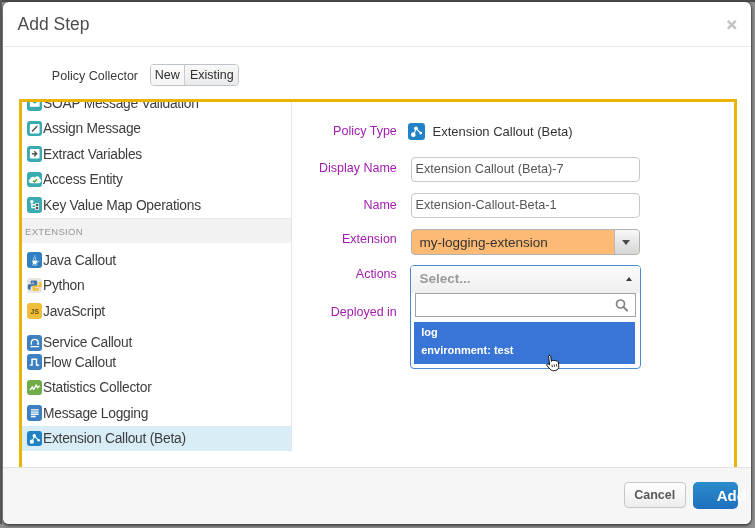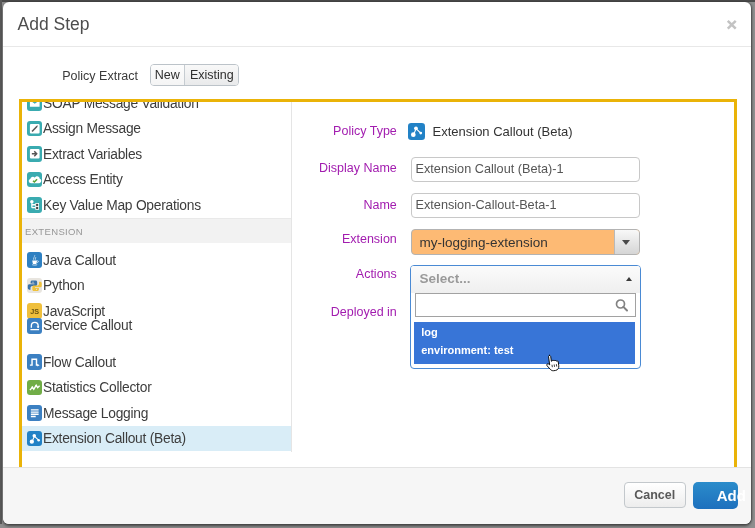--- a/index.html
+++ b/index.html
@@ -54,21 +54,21 @@
 </head>
 <body>
 <div id="topstrip"></div>
 <div id="leftstrip"></div>
 <div id="modal">
   <div id="title">Add Step</div>
   <svg id="closex" viewBox="0 0 13 13">
       <path d="M2 2 L11 11 M11 2 L2 11" stroke="#c3c3c3" stroke-width="2.8" stroke-linecap="butt"></path>
     </svg>
   <div id="hdrline"></div>
-  <div id="pilabel">Policy Extract</div>
+  <div id="pilabel">Policy Collector</div>
   <div id="tabs">
       <div class="tab" id="tab-new">New</div>
       <div class="tab" id="tab-exist">Existing</div>
     </div>
 
   <div id="content">
     <div id="list">
       <div class="row" style="top:-11.75px">
         <svg class="ic" style="background:#3aabb0" viewBox="0 0 16 16">
             <path d="M3 5.5 L8 9 L13 5.5 L13 12 L3 12 Z" fill="#fff"></path>
@@ -127,21 +127,21 @@
             <circle cx="9.8" cy="11.7" r=".6" fill="#e8e5df"></circle>
           </svg>
         <span class="txt">Python</span>
       </div>
       <div class="row" style="top:196.25px">
         <svg class="ic" style="background:#efbf3c" viewBox="0 0 16 16">
             <text x="8" y="11.2" font-size="7.5" font-weight="bold" fill="#6b5410" text-anchor="middle" font-family="Liberation Sans, sans-serif">JS</text>
           </svg>
         <span class="txt">JavaScript</span>
       </div>
-      <div class="row" style="top:211px">
+      <div class="row" style="top:228px">
         <svg class="ic" style="background:#3c80c2" viewBox="0 0 16 16">
             <path d="M4.5 10 v-2 a3.5 3.5 0 0 1 7 0 v2" stroke="#fff" stroke-width="1.4" fill="none"></path>
             <path d="M11.5 10.6 l-1.6 -1.8 l2.9 -.4 Z" fill="#fff"></path>
             <path d="M3.5 12 h9" stroke="#fff" stroke-width="1.4"></path>
           </svg>
         <span class="txt">Service Callout</span>
       </div>
       <div class="row" style="top:247.25px">
         <svg class="ic" style="background:#3c80c2" viewBox="0 0 16 16">
             <path d="M3 11.5 h2.2 v-6 h4.6 v6 h1.5" stroke="#fff" stroke-width="1.5" fill="none"></path>
@@ -179,21 +179,21 @@
   <svg id="ptypeicon" width="17" height="17" viewBox="0 0 16 16">
       <rect width="16" height="16" rx="3" fill="#2282c6"></rect>
       <circle cx="5" cy="11" r="2.2" fill="#fff"></circle>
       <circle cx="7.5" cy="5" r="1.8" fill="#fff"></circle>
       <circle cx="12" cy="9.5" r="1.3" fill="#fff"></circle>
       <path d="M5.5 10.5 L7.5 5.5 M7.8 5.5 L12 9.5" stroke="#fff" stroke-width="1.1"></path>
     </svg>
   <div id="ptypetext">Extension Callout (Beta)</div>
 
   <div class="flabel" style="top:158.2px">Display Name</div>
-  <div class="inp" style="top:154.5px; height:25px;">Extension Callout (Beta)-1</div>
+  <div class="inp" style="top:154.5px; height:25px;">Extension Callout (Beta)-7</div>
 
   <div class="flabel" style="top:194.7px">Name</div>
   <div class="inp" style="top:191px; height:24.5px;">Extension-Callout-Beta-1</div>
 
   <div class="flabel" style="top:229.2px">Extension</div>
   <div id="sel-ext">
       <span class="stxt">my-logging-extension</span>
       <span class="arrowbox"></span>
       <span class="dn"></span>
     </div>

